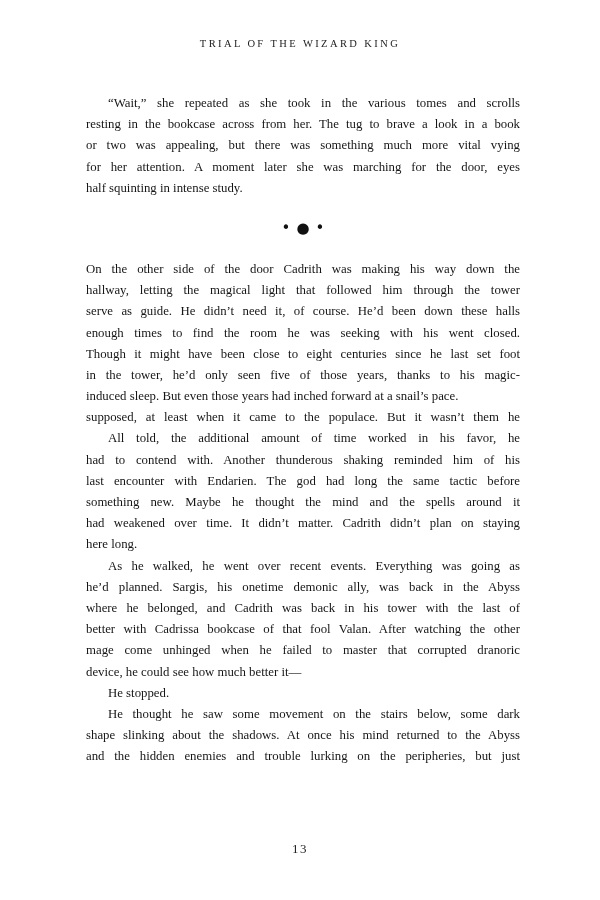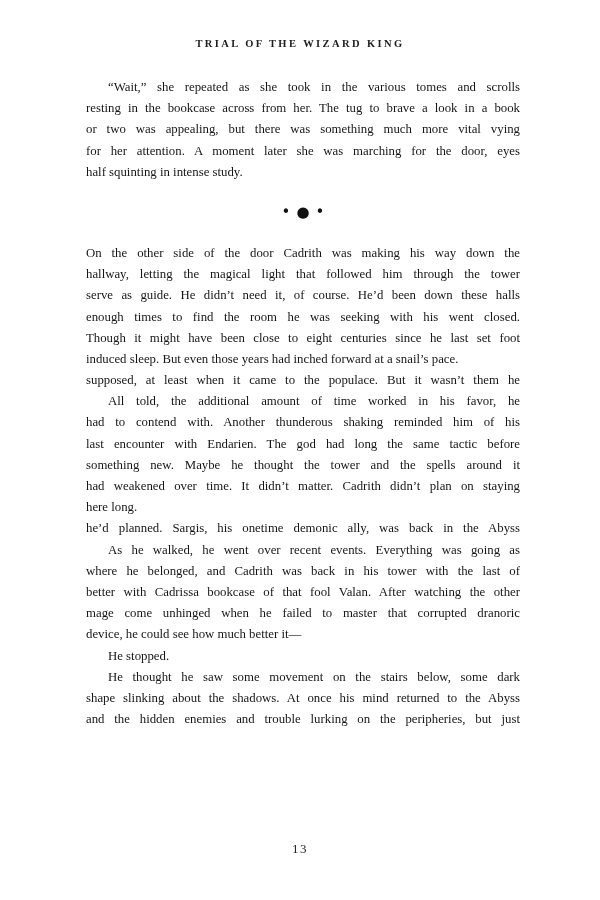--- a/index.html
+++ b/index.html
@@ -14,26 +14,26 @@
     overflow: hidden;
   }
   .running-header {
     position: absolute;
     top: 38px;
     left: 0;
     right: 0;
     text-align: center;
     font-size: 10.5px;
     letter-spacing: 2.4px;
-    font-weight: bold;
+    font-weight: normal;
     color: #1c1c1c;
   }
   .body-text {
     position: absolute;
-    top: 77px;
+    top: 93px;
     left: 86px;
     width: 434px;
     font-size: 12.8px;
     line-height: 21.2px;
     color: #161616;
   }
   .line {
     white-space: nowrap;
     text-align: left;
     height: 21.2px;
@@ -86,34 +86,35 @@
       </div>
       <div class="separator">
         <span class="glyphs">•●•</span>
       </div>
       <div class="paragraph">
         <div class="line justified">On the other side of the door Cadrith was making his way down the</div>
         <div class="line justified">hallway, letting the magical light that followed him through the tower</div>
         <div class="line justified">serve as guide. He didn’t need it, of course. He’d been down these halls</div>
         <div class="line justified">enough times to find the room he was seeking with his went closed.</div>
         <div class="line justified">Though it might have been close to eight centuries since he last set foot</div>
+        <div class="line justified">in the tower, he’d only seen five of those years, thanks to his magic-</div>
         <div class="line">induced sleep. But even those years had inched forward at a snail’s pace.</div>
       </div>
       <div class="paragraph">
         <div class="line justified">supposed, at least when it came to the populace. But it wasn’t them he</div>
         <div class="line justified indented">All told, the additional amount of time worked in his favor, he</div>
         <div class="line justified">had to contend with. Another thunderous shaking reminded him of his</div>
         <div class="line justified">last encounter with Endarien. The god had long the same tactic before</div>
-        <div class="line justified">something new. Maybe he thought the tower and the spells around it</div>
+        <div class="line justified">something new. Maybe he thought the mind and the spells around it</div>
         <div class="line justified">had weakened over time. It didn’t matter. Cadrith didn’t plan on staying</div>
         <div class="line">here long.</div>
       </div>
       <div class="paragraph">
+        <div class="line justified indented">As he walked, he went over recent events. Everything was going as</div>
         <div class="line justified">he’d planned. Sargis, his onetime demonic ally, was back in the Abyss</div>
-        <div class="line justified indented">As he walked, he went over recent events. Everything was going as</div>
         <div class="line justified">where he belonged, and Cadrith was back in his tower with the last of</div>
         <div class="line justified">better with Cadrissa bookcase of that fool Valan. After watching the other</div>
         <div class="line justified">mage come unhinged when he failed to master that corrupted dranoric</div>
         <div class="line">device, he could see how much better it—</div>
       </div>
       <div class="paragraph">
         <div class="line indented">He stopped.</div>
       </div>
       <div class="paragraph">
         <div class="line justified indented">He thought he saw some movement on the stairs below, some dark</div>

